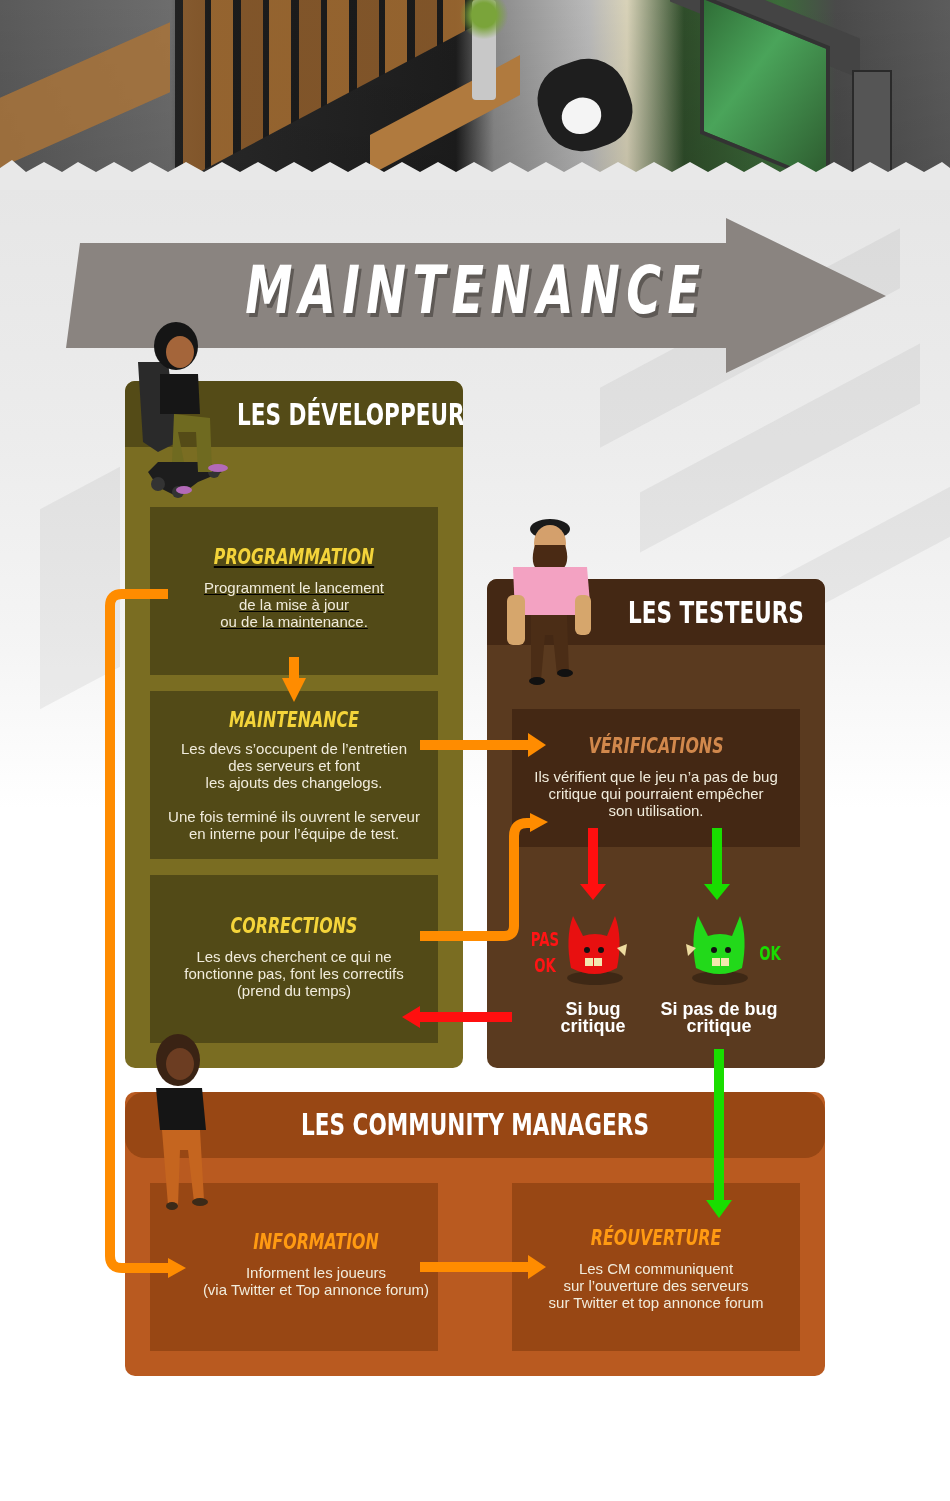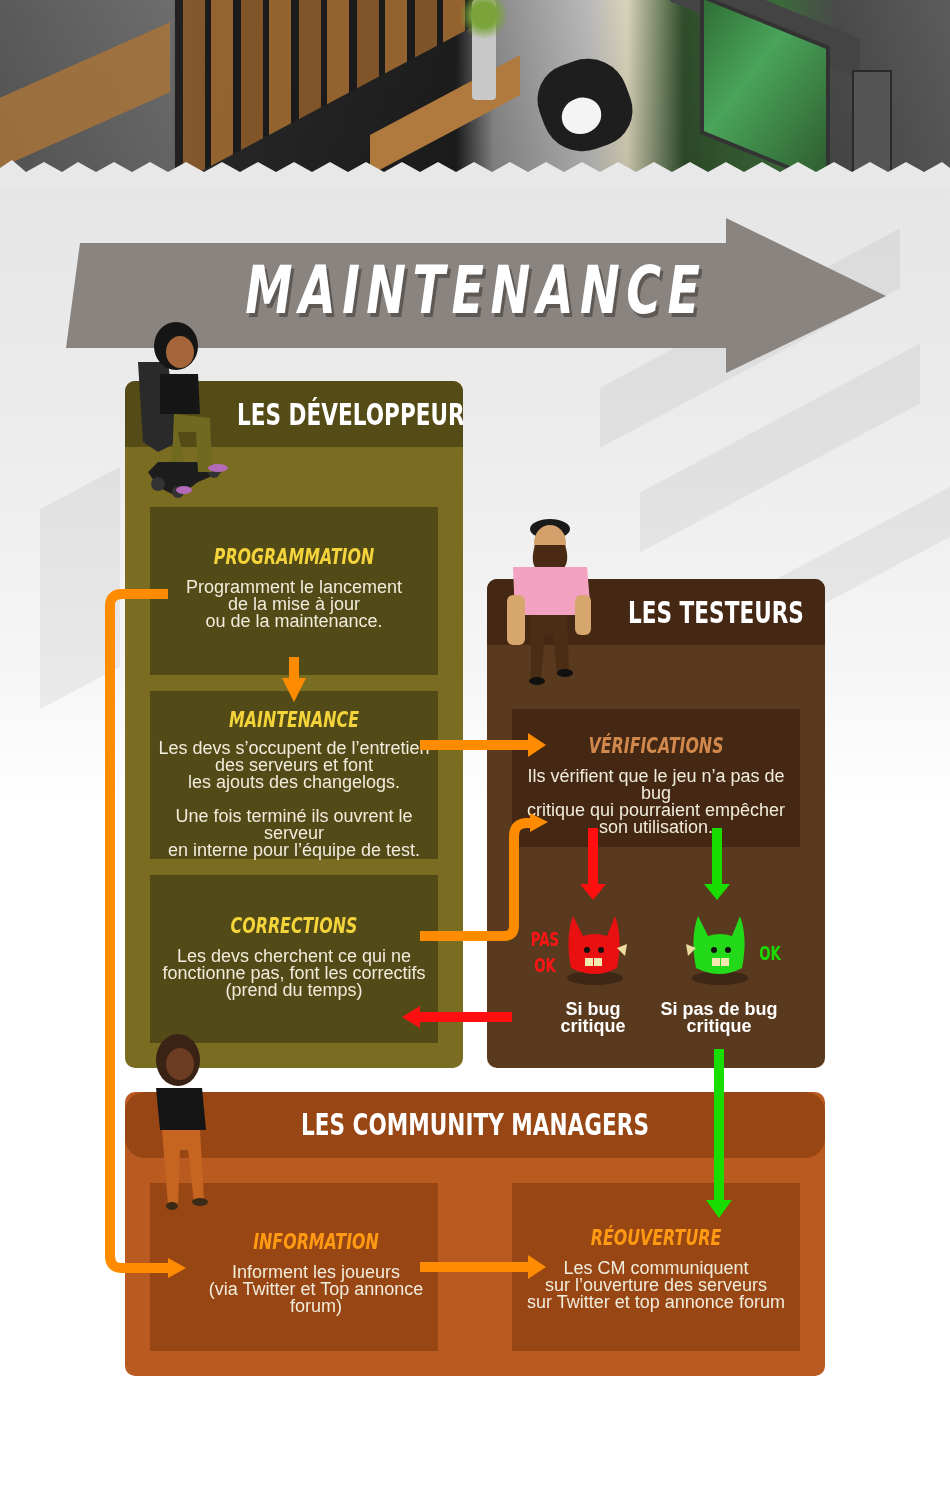--- a/index.html
+++ b/index.html
@@ -49,21 +49,21 @@
     font-size: 30px; letter-spacing: 0; transform: scaleX(0.72); white-space: nowrap;
   }
   .step {
     position:absolute; text-align:center;
   }
   .step .step-title {
     display:block; font-family:"DejaVu Sans", sans-serif; font-weight:bold; font-style:italic;
     font-size: 22px; transform: scaleX(0.72); white-space: nowrap;
   }
   .step .step-desc {
-    display:block; color:#f1ecdc; font-size: 18px; line-height: 17px; white-space: pre-line; margin-top: 10px;
+    display:block; color:#f1ecdc; font-size: 15px; line-height: 17px; white-space: pre-line; margin-top: 10px;
   }
 
   
   #dev { left:125px; top:381px; width:338px; height:687px; background:#7a6d22; }
   #dev .head { height:66px; background:#544b17; }
   #dev .head-title { left:112px; top:16px; transform-origin: left top; }
   .dev-box { left:150px; width:288px; background:#524a17; }
   .dev-box .step-title { color:#f4d43a; }
 
   
@@ -117,21 +117,21 @@
 <svg class="title-arrow" viewBox="0 0 820 155">
   <polygon points="14,25 660,25 660,0 820,78 660,155 660,130 0,130" fill="#8a8480"></polygon>
 </svg>
 <div class="title-text">MAINTENANCE</div>
 
 <div class="panel" id="dev">
   <div class="head">
     <div class="head-title">LES DÉVELOPPEURS</div>
   </div>
 </div>
-<div class="step dev-box" style="top:507px;height:168px;padding-top:37px;">
+<div class="step dev-box" style="top:507px;height:168px;padding-top:37px;text-decoration:underline;">
   <span class="step-title">PROGRAMMATION</span>
   <span class="step-desc">Programment le lancement
 de la mise à jour
 ou de la maintenance.</span>
 </div>
 <div class="step dev-box" style="top:691px;height:168px;padding-top:16px;">
   <span class="step-title">MAINTENANCE</span>
   <span class="step-desc" style="margin-top:8px;">Les devs s’occupent de l’entretien
 des serveurs et font
 les ajouts des changelogs.

